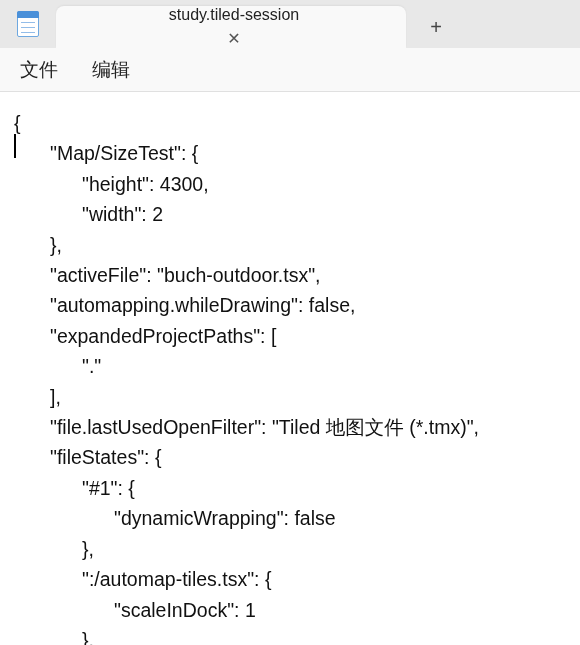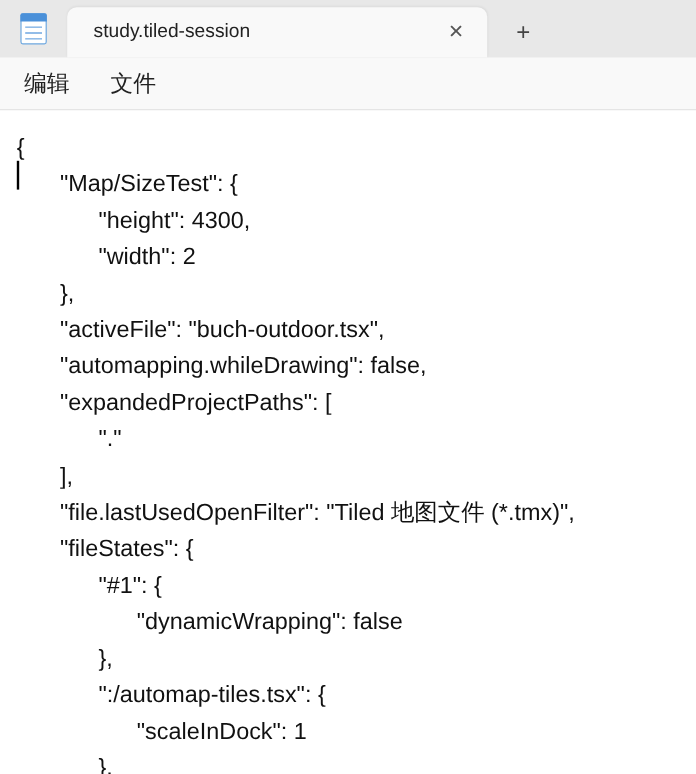--- a/index.html
+++ b/index.html
@@ -47,20 +47,21 @@
   .tab {
     background: #f9f9f9;
     border-radius: 8px 8px 0 0;
     width: 350px;
     display: flex;
     align-items: center;
     padding: 0 16px 0 22px;
     margin-top: 6px;
     position: relative;
     box-shadow: 0 -1px 2px rgba(0,0,0,0.05);
+    flex-direction: column;
   }
   .tab-title {
     flex: 1;
     font-size: 16px;
     color: #222;
   }
   .tab-close {
     width: 20px; height: 20px;
     display: flex; align-items: center; justify-content: center;
     color: #555;
@@ -127,22 +128,22 @@
   <div class="tab">
     <span class="tab-title">study.tiled-session</span>
     <span class="tab-close">✕</span>
   </div>
   <div class="new-tab">
     <span>+</span>
   </div>
 </div>
 
 <div class="menubar">
+  <span class="menu-item">文件</span>
   <span class="menu-item">编辑</span>
-  <span class="menu-item">文件</span>
 </div>
 
 <div class="content">
   <div class="text-cursor"></div>
   <pre class="code"><span>{</span>
 <span class="ind1"></span><span>"Map/SizeTest": {</span>
 <span class="ind2"></span><span>"height": 4300,</span>
 <span class="ind2"></span><span>"width": 2</span>
 <span class="ind1"></span><span>},</span>
 <span class="ind1"></span><span>"activeFile": "buch-outdoor.tsx",</span>

